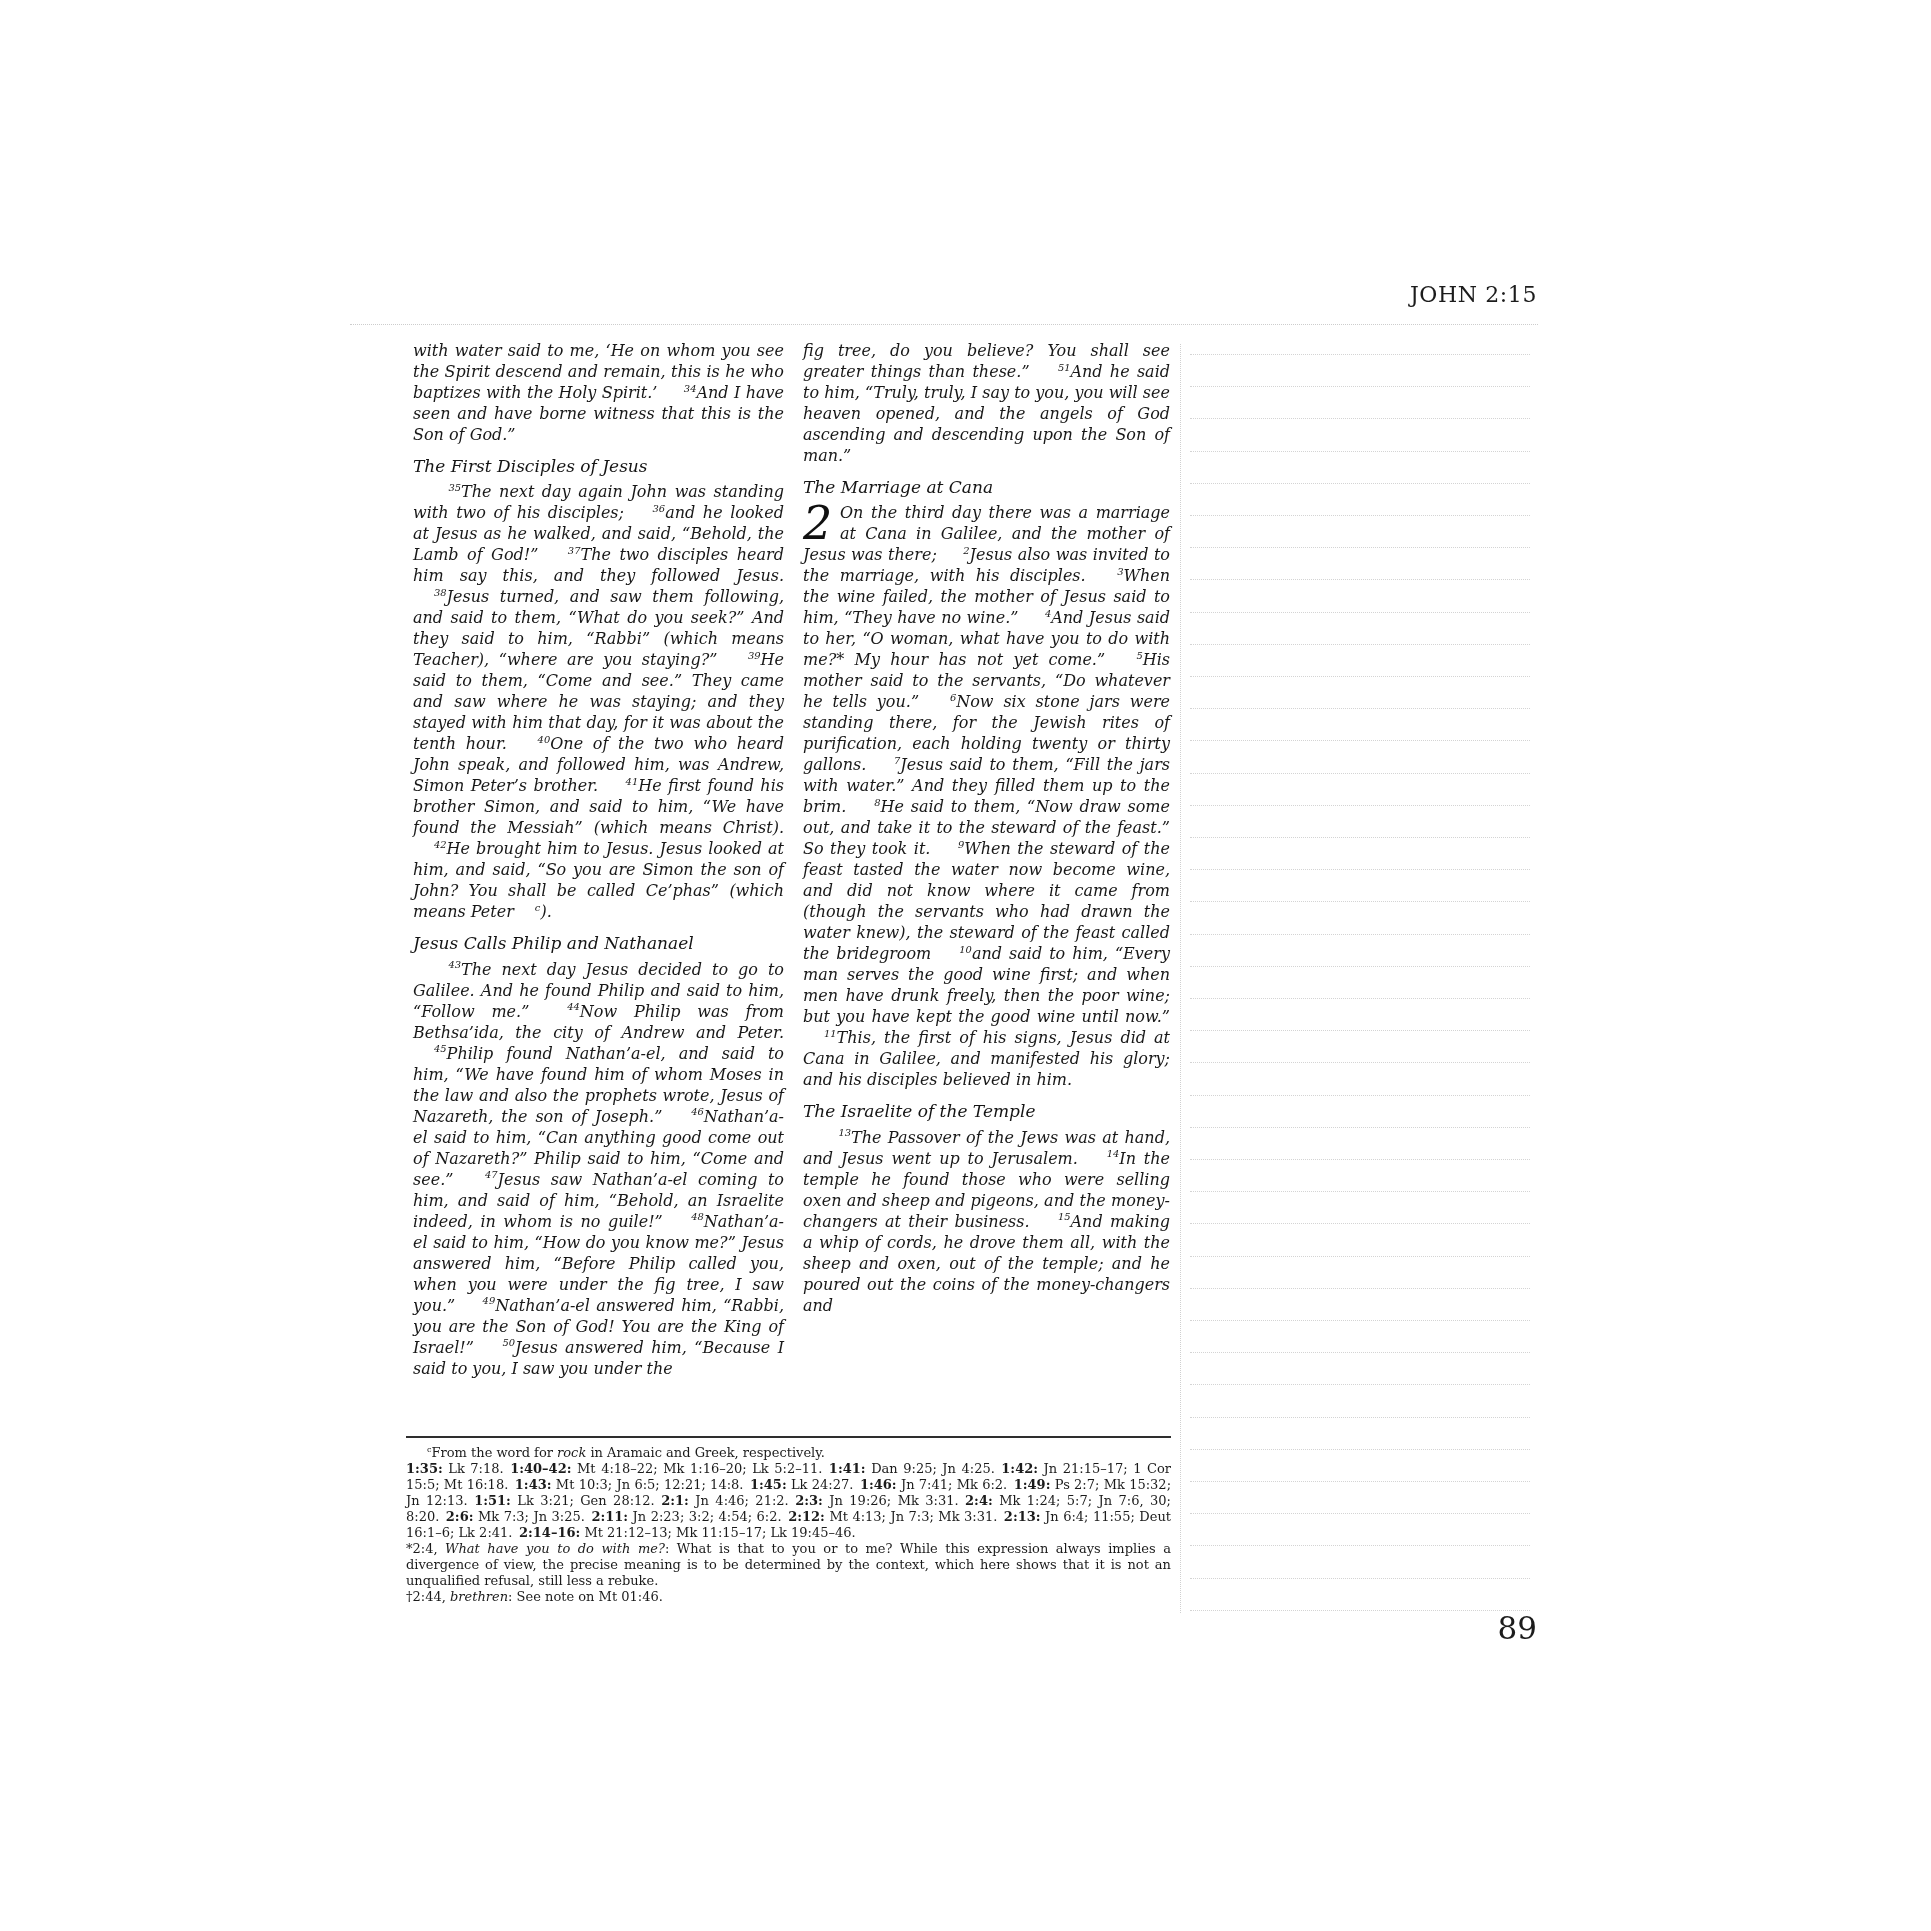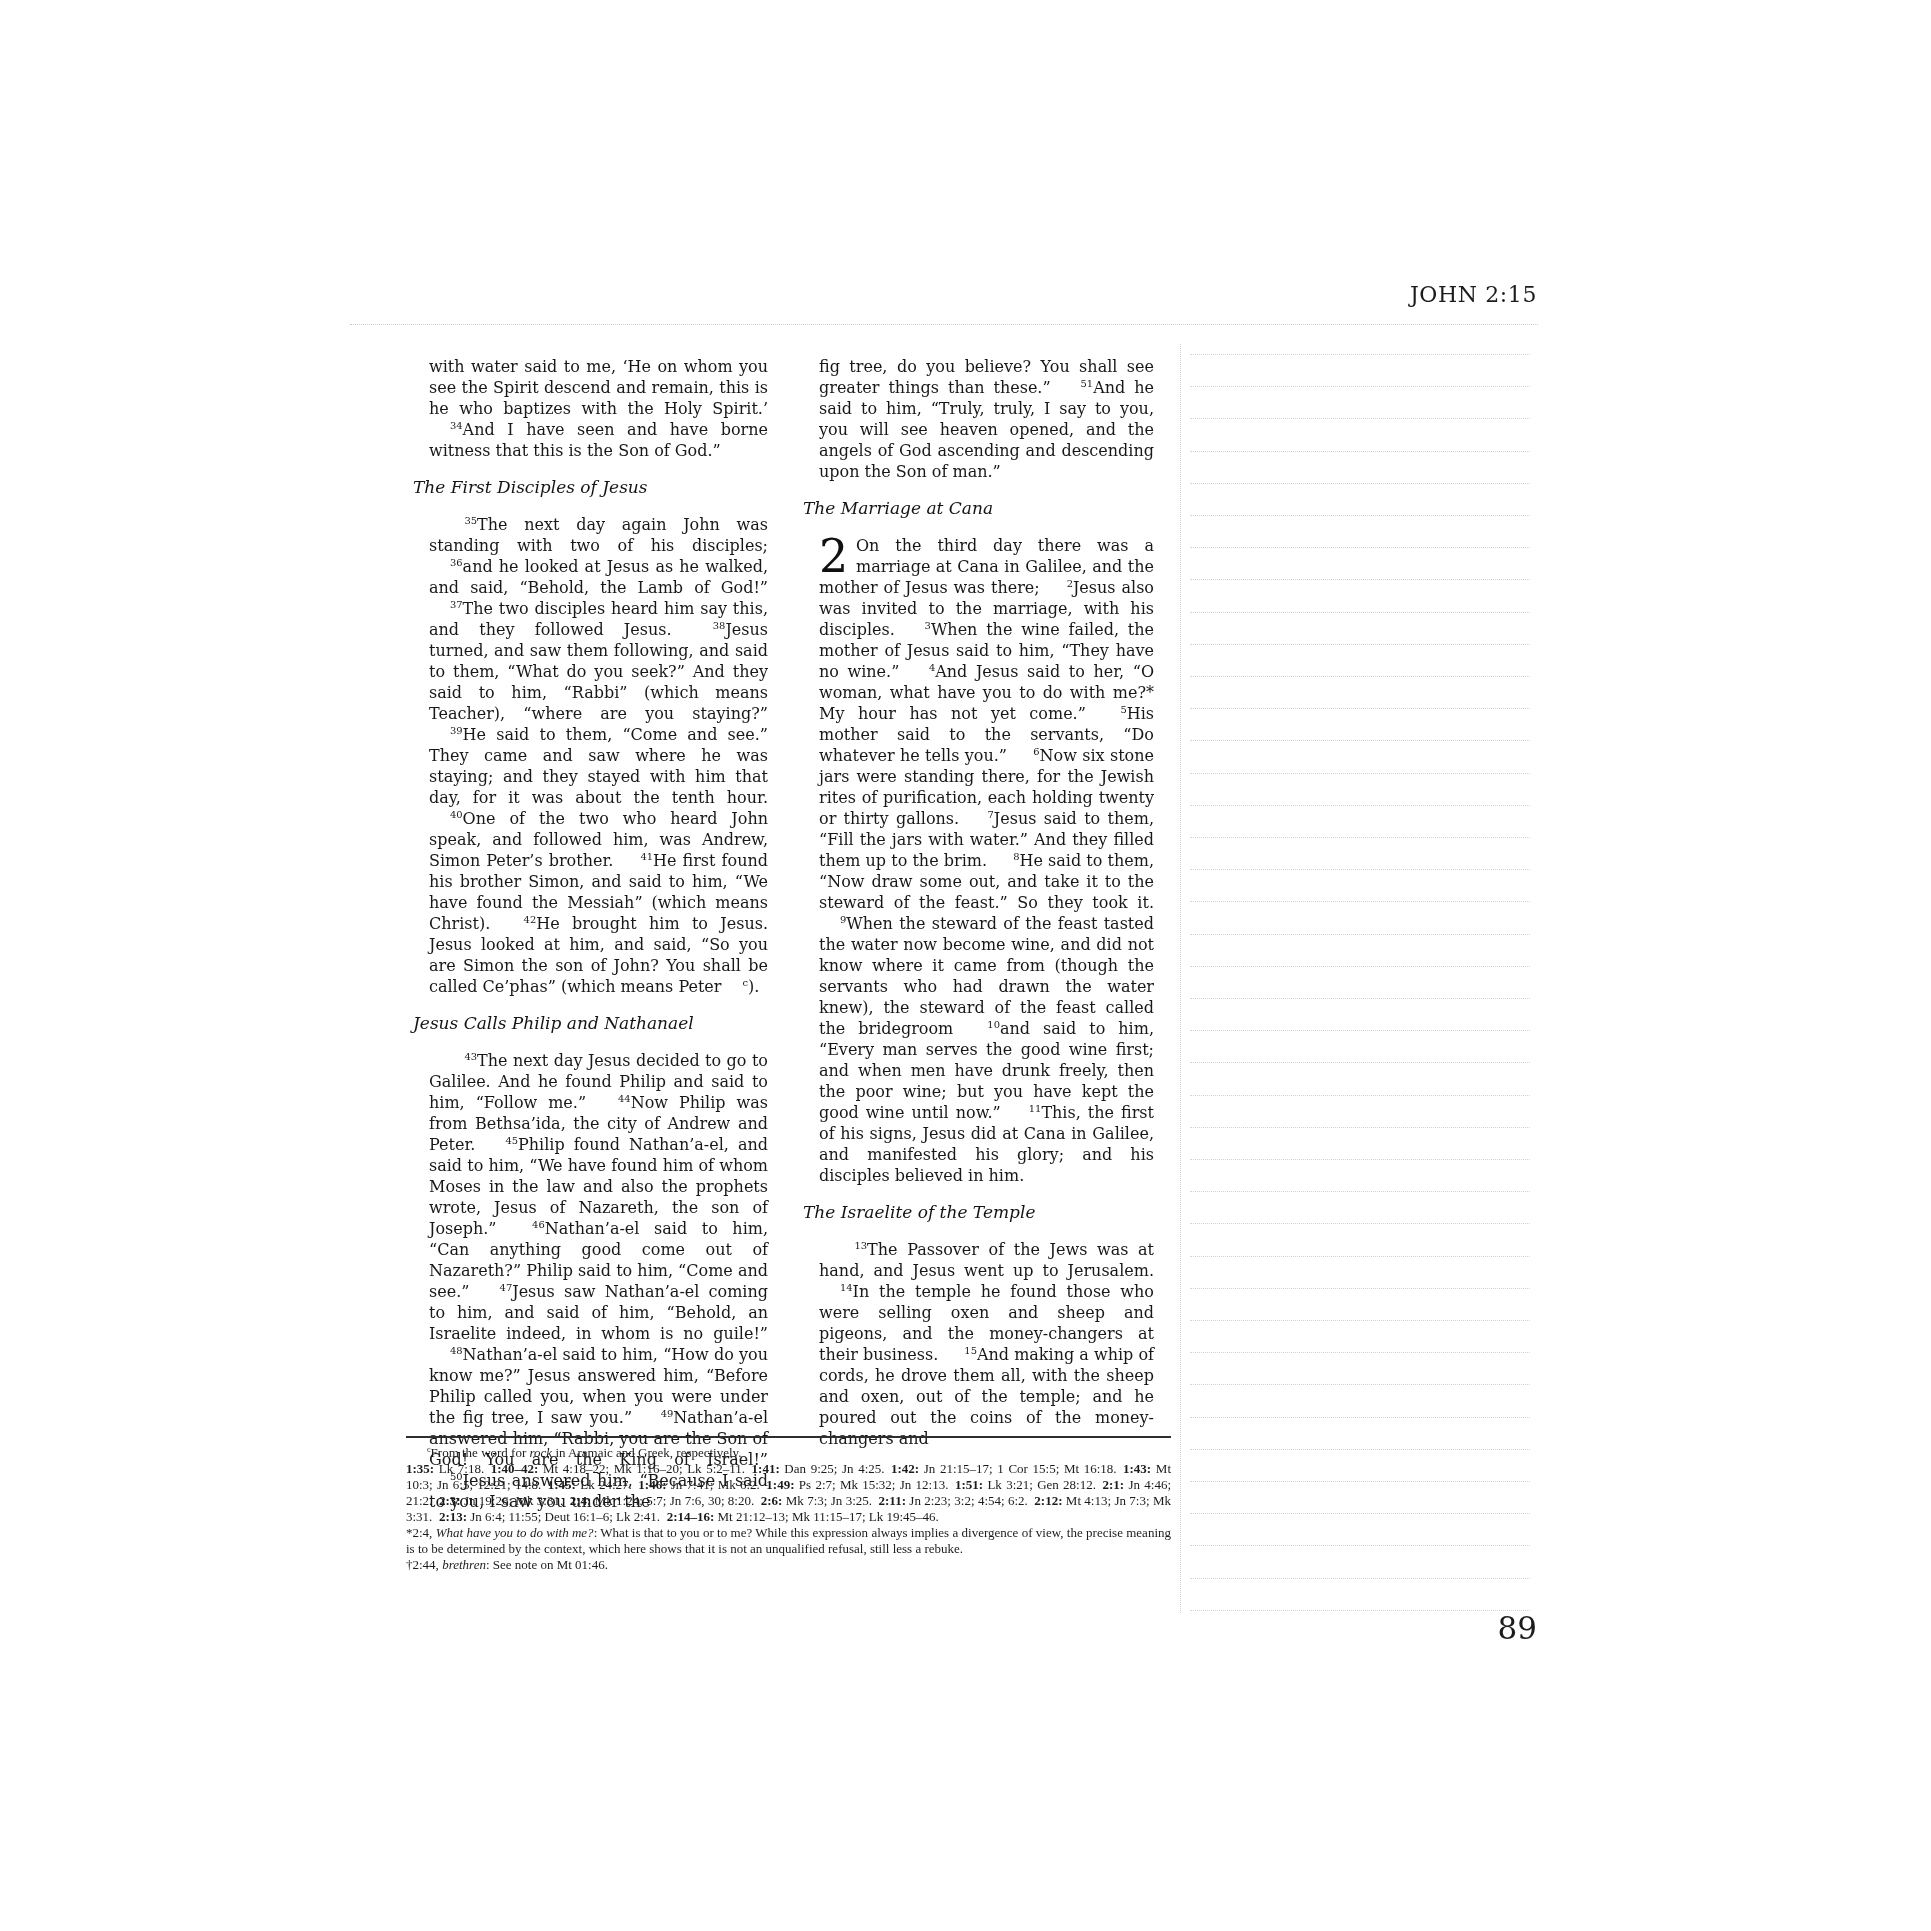--- a/index.html
+++ b/index.html
@@ -15,21 +15,21 @@
   .toprule{
     position:absolute;top:324px;left:350px;width:1188px;height:0;
     border-top:1.9px dotted #cdcdcd;
   }
   .col{
     position:absolute;top:340px;font-size:16px;line-height:21px;
     text-align:justify;color:#181818;
   }
   .col-left{left:413px;width:371px;}
   .col-right{left:803px;width:367px;}
-  p.verse-para{margin:16px;padding:0;}
+  p.verse-para{margin:0;padding:0;font-style:italic;}
   p.indent{text-indent:14.5px;}
   .section-heading{
     font-style:italic;font-size:17px;line-height:21px;
     margin:10.6px 0 4.8px 0;text-align:left;color:#141414;
   }
   sup{font-size:0.62em;line-height:0;vertical-align:super;padding-left:21px;}
   .dropcap{
     float:left;font-size:46px;line-height:37px;padding:2.9px 7.7px 0 0;
     color:#101010;
   }
@@ -41,21 +41,21 @@
   .note-line{
     position:absolute;left:0;width:100%;height:0;
     border-top:1.9px dotted #d4d4d4;
   }
   .fnrule{
     position:absolute;left:406px;top:1436px;width:765px;height:0;
     border-top:2.9px solid #2e2e2e;
   }
   .footnotes{
     position:absolute;left:406px;top:1445px;width:765px;
-    font-size:13px;line-height:16px;text-align:justify;color:#1b1b1b;font-family:Liberation Serif, serif;
+    font-size:13px;line-height:16px;text-align:justify;color:#1b1b1b;
   }
   .fn{margin:0;padding:0;}
   .fn b{font-weight:700;}
   .fn i{font-style:italic;}
   .pagenum{
     position:absolute;top:1610px;left:1247px;width:290px;text-align:right;
     font-size:31px;color:#1c1c1c;
   }
 </style>
 </head>

